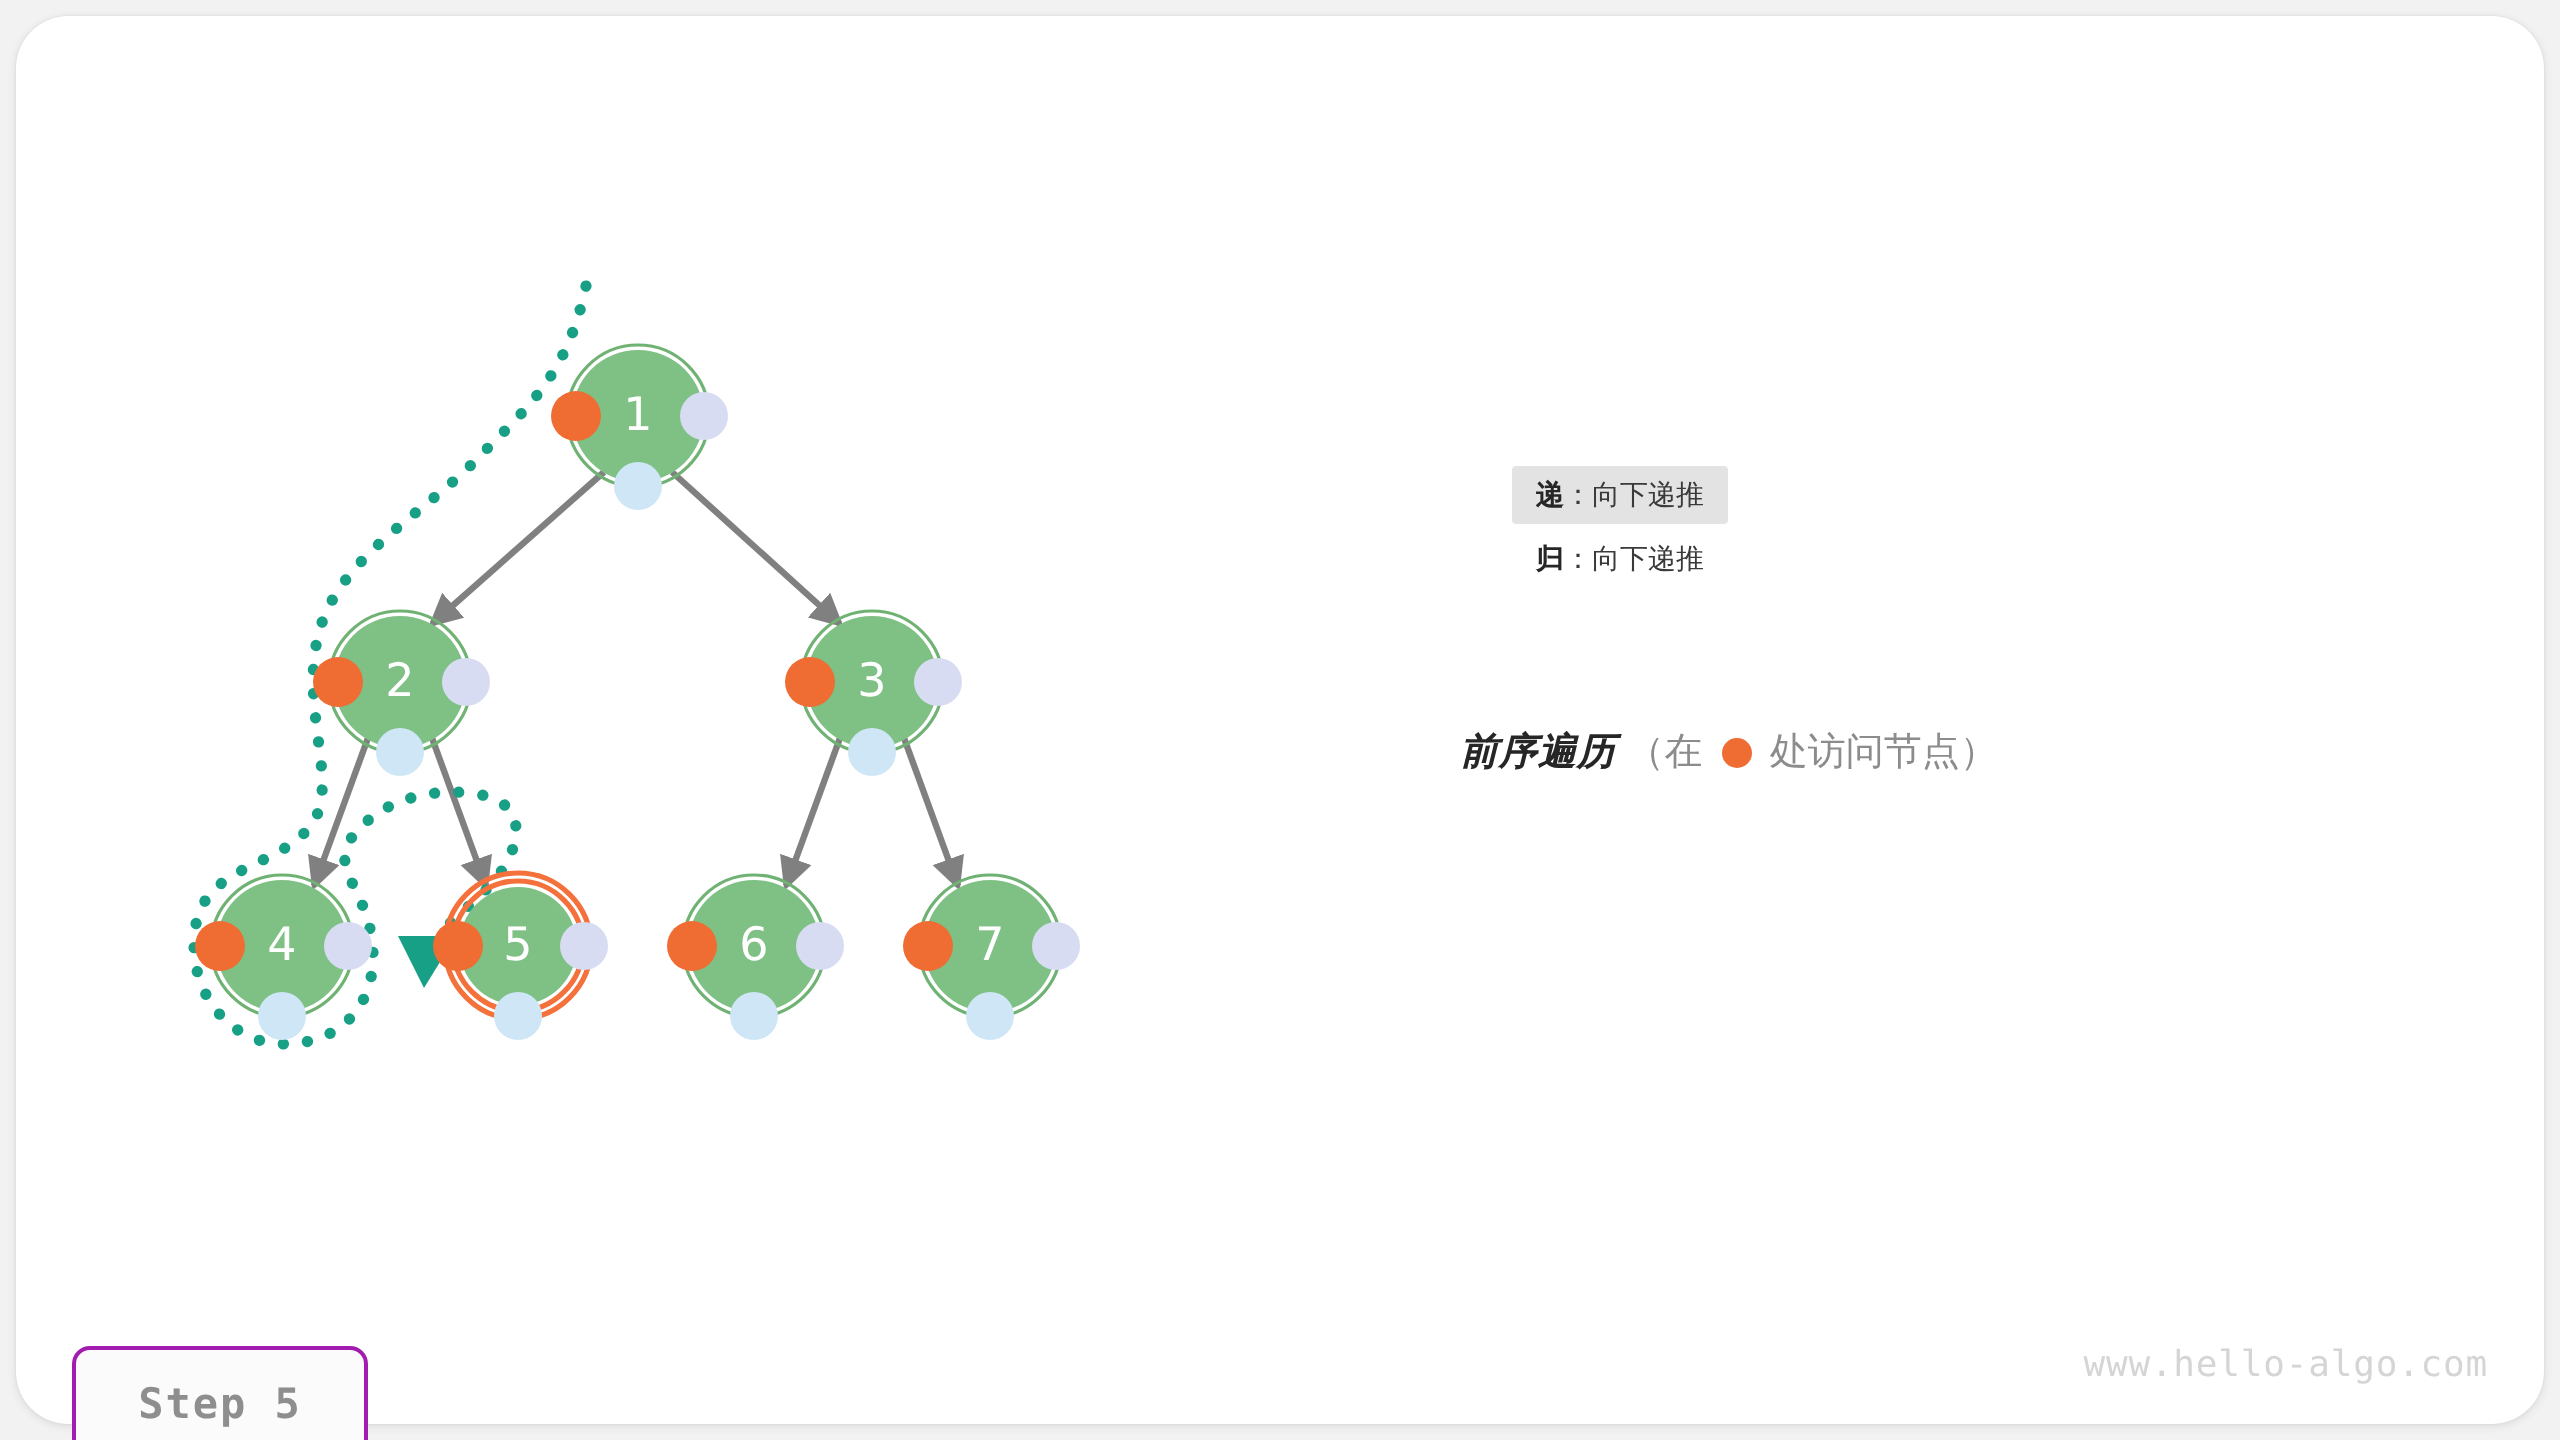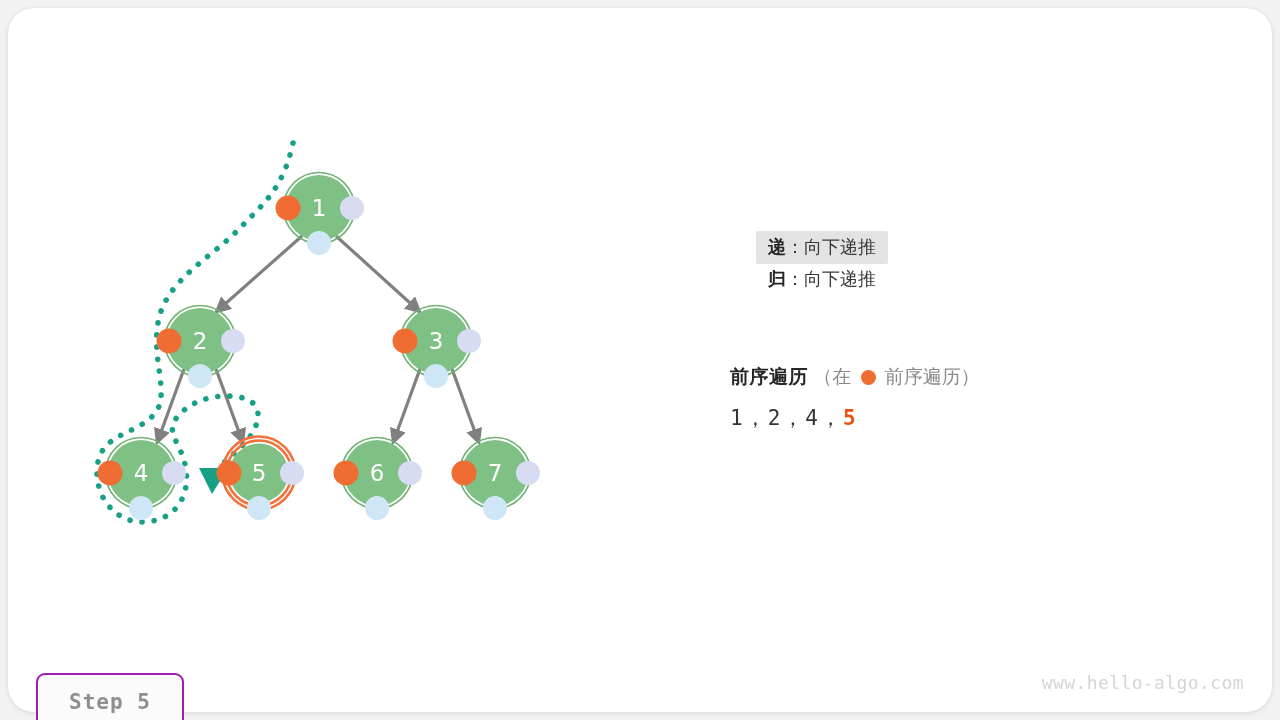--- a/index.html
+++ b/index.html
@@ -40,21 +40,21 @@
     fill: #ffffff;
   }
   
   #legend {
     position: absolute;
     left: 728px;
     top: 234px;
     width: 470px;
   }
   .legend-row {
-    font-size: 18px;
+    font-size: 14px;
     color: #3a3a3a;
     line-height: 26px;
     margin-bottom: 6px;
     white-space: nowrap;
     padding-left: 28px;
   }
   .legend-row .hl {
     background: #e3e3e3;
     padding: 6px 12px 7px 12px;
     border-radius: 2px;
@@ -76,20 +76,21 @@
     font-size: 19px;
     color: #8c8c8c;
     white-space: nowrap;
     line-height: 30px;
   }
   #traversal-title .tt-bold {
     font-weight: bold;
     color: #262626;
     font-size: 19px;
     letter-spacing: 0.5px;
+    font-style: italic;
   }
   .dot-inline {
     display: inline-block;
     width: 15px;
     height: 15px;
     border-radius: 50%;
     background: #ef6c33;
     vertical-align: -2px;
     margin: 0 4px;
   }
@@ -254,24 +255,21 @@
         <b>归</b><span>：</span><span>向下递推</span>
       </span>
     </div>
   </div>
 
   <div id="traversal">
     <div id="traversal-title">
       <span class="tt-bold">前序遍历</span>
       <span>（在</span>
       <span class="dot-inline"></span>
-      <span>前序遍历）</span>
-    </div>
-    <div id="traversal-seq">
-      <span>1，2，4，</span><span class="cur">5</span>
+      <span>处访问节点）</span>
     </div>
   </div>
 
   <div id="step-badge">
     <span>Step 5</span>
   </div>
 
   <div id="watermark">www.hello-algo.com</div>
 </div>
 

